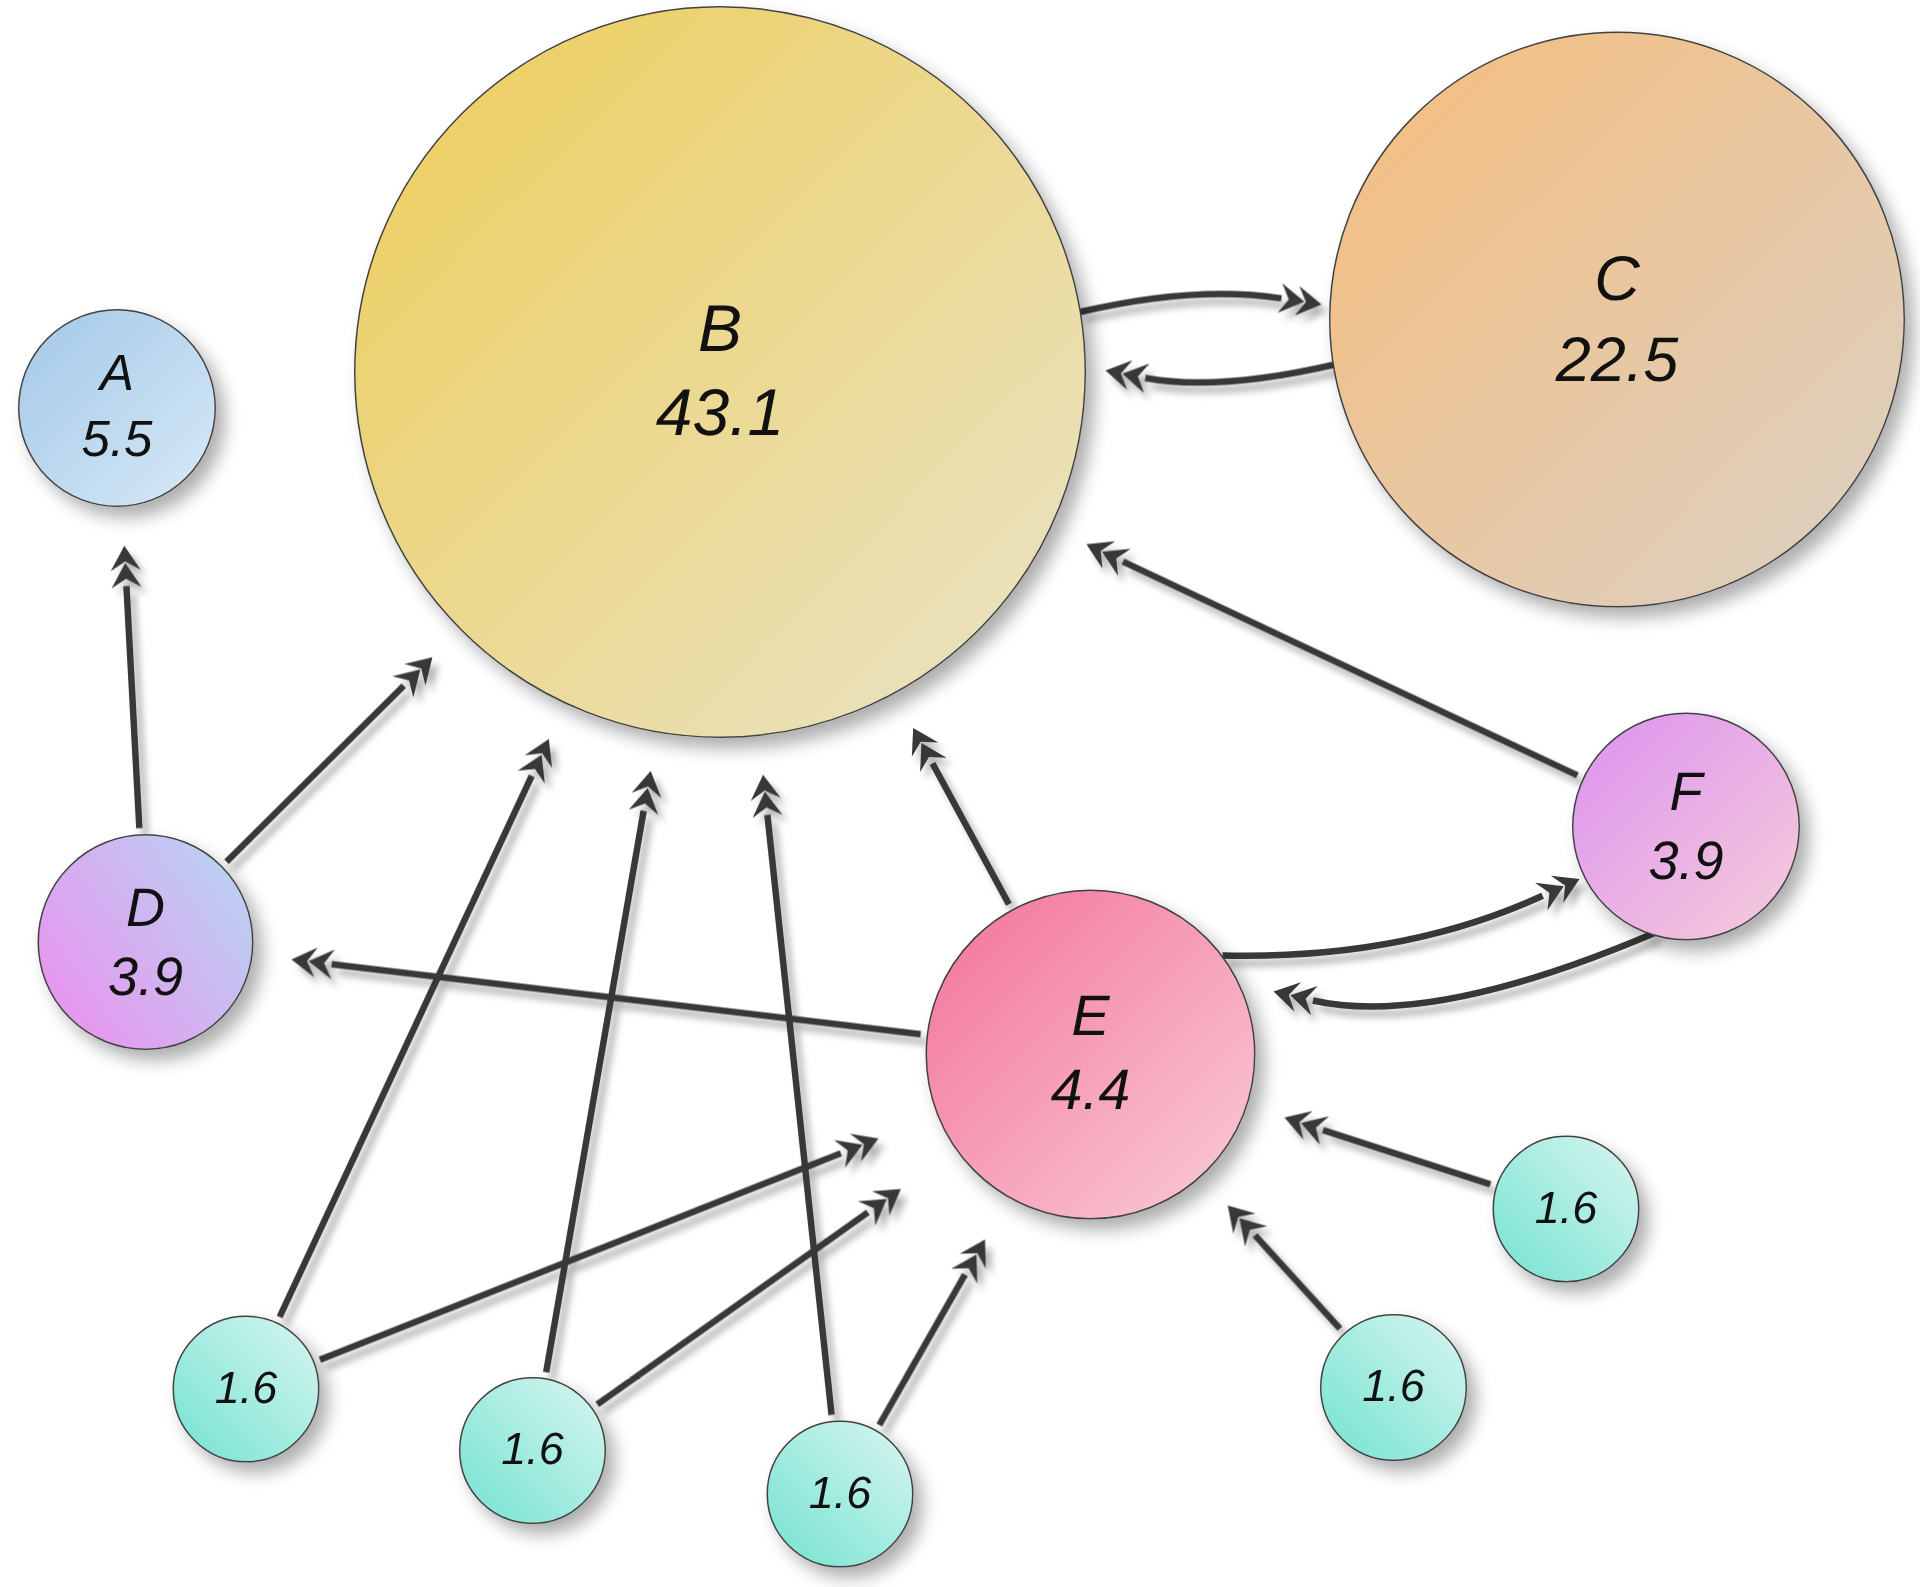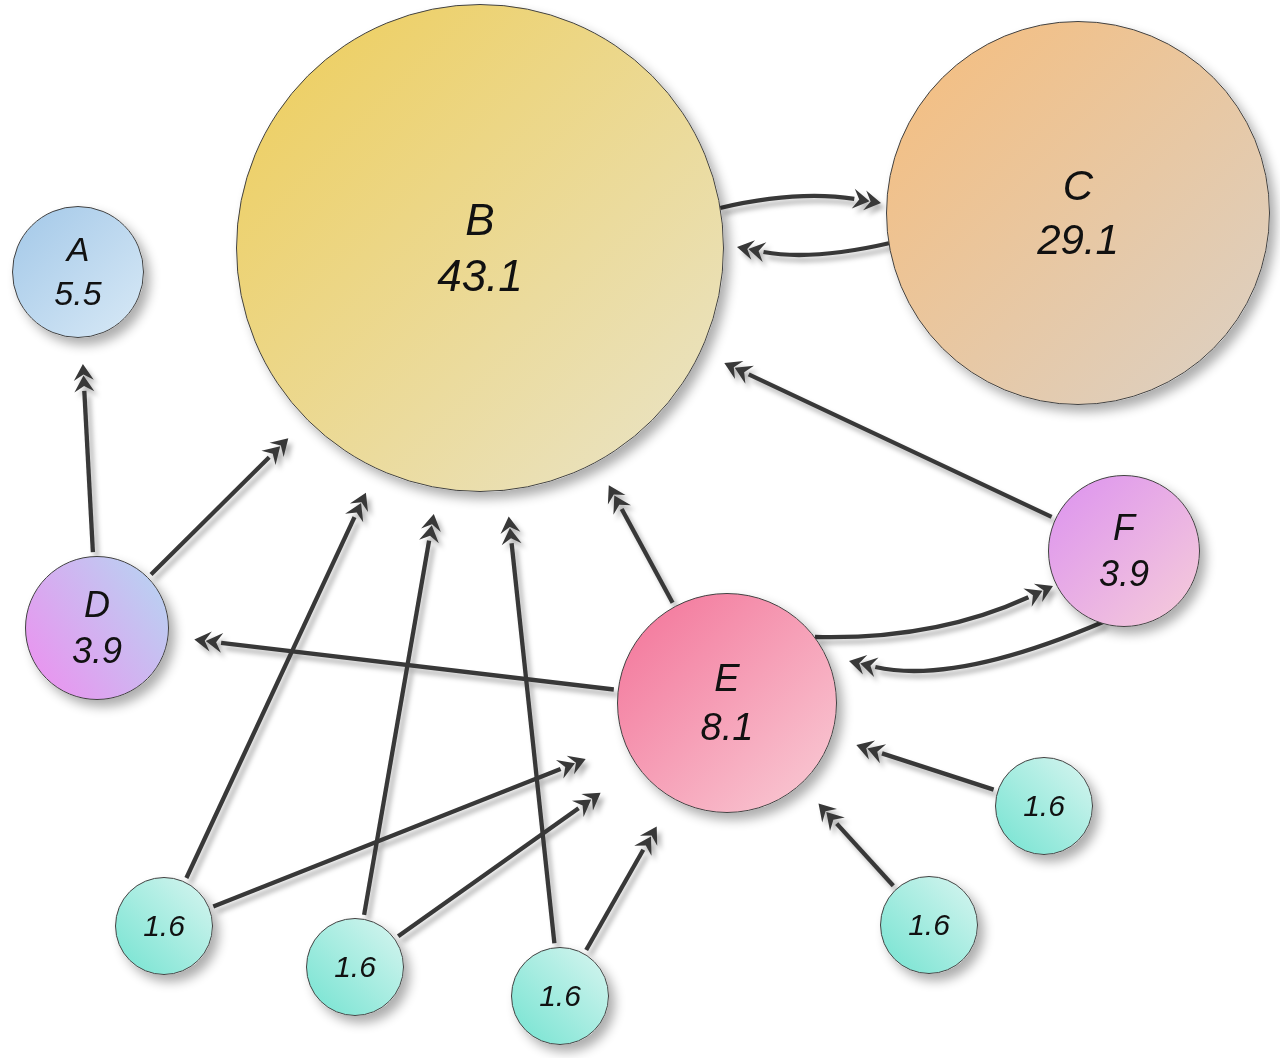--- a/index.html
+++ b/index.html
@@ -127,29 +127,29 @@
       <div class="node" style="left: 12px; top: 206px; width: 132px; height: 132px; font-size: 34px; color: rgb(17, 17, 17); background: linear-gradient(135deg, rgb(163, 200, 232), rgb(216, 233, 246));">
         <span>A</span>
         <span>5.5</span>
       </div>
       <div class="node" style="left: 236px; top: 4px; width: 488px; height: 488px; font-size: 44px; color: rgb(17, 17, 17); background: linear-gradient(135deg, rgb(238, 205, 88), rgb(233, 228, 202));">
         <span>B</span>
         <span>43.1</span>
       </div>
       <div class="node" style="left: 886px; top: 21px; width: 384px; height: 384px; font-size: 42px; color: rgb(17, 17, 17); background: linear-gradient(135deg, rgb(246, 189, 124), rgb(219, 209, 198));">
         <span>C</span>
-        <span>29.1</span>
+        <span>22.5</span>
       </div>
       <div class="node" style="left: 25px; top: 556px; width: 144px; height: 144px; font-size: 36px; color: rgb(17, 17, 17); background: linear-gradient(55deg, rgb(239, 141, 239), rgb(180, 216, 242));">
         <span>D</span>
         <span>3.9</span>
       </div>
       <div class="node" style="left: 617px; top: 593px; width: 220px; height: 220px; font-size: 38px; color: rgb(17, 17, 17); background: linear-gradient(135deg, rgb(243, 114, 152), rgb(249, 205, 214));">
         <span>E</span>
-        <span>8.1</span>
+        <span>4.4</span>
       </div>
       <div class="node" style="left: 1048px; top: 475px; width: 152px; height: 152px; font-size: 36px; color: rgb(17, 17, 17); background: linear-gradient(135deg, rgb(220, 146, 240), rgb(246, 205, 217));">
         <span>F</span>
         <span>3.9</span>
       </div>
       <div class="node" style="left: 115px; top: 877px; width: 98px; height: 98px; font-size: 30px; color: rgb(17, 17, 17); background: linear-gradient(45deg, rgb(116, 227, 209), rgb(216, 245, 240));">
         <span>1.6</span>
       </div>
       <div class="node" style="left: 306px; top: 918px; width: 98px; height: 98px; font-size: 30px; color: rgb(17, 17, 17); background: linear-gradient(45deg, rgb(116, 227, 209), rgb(216, 245, 240));">
         <span>1.6</span>

